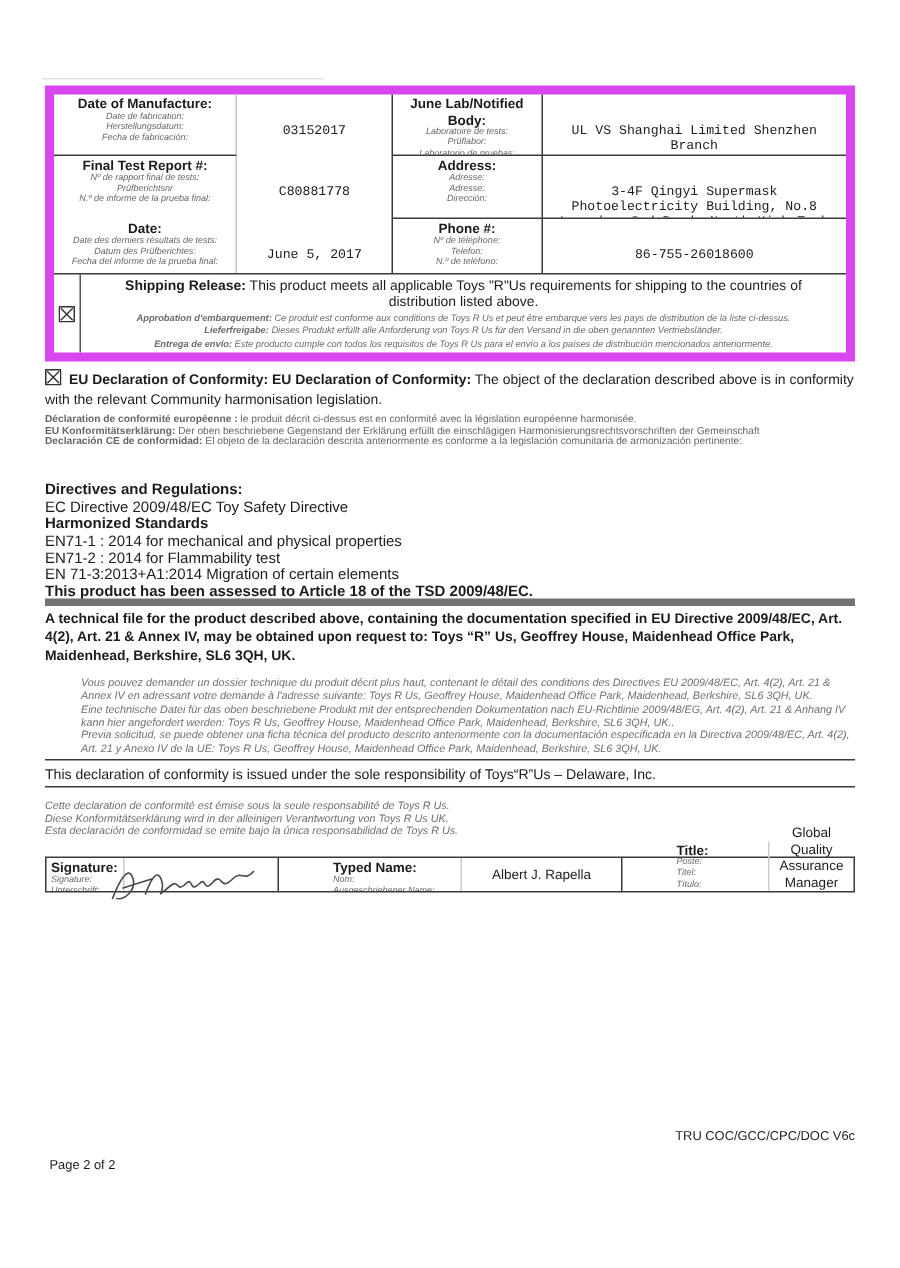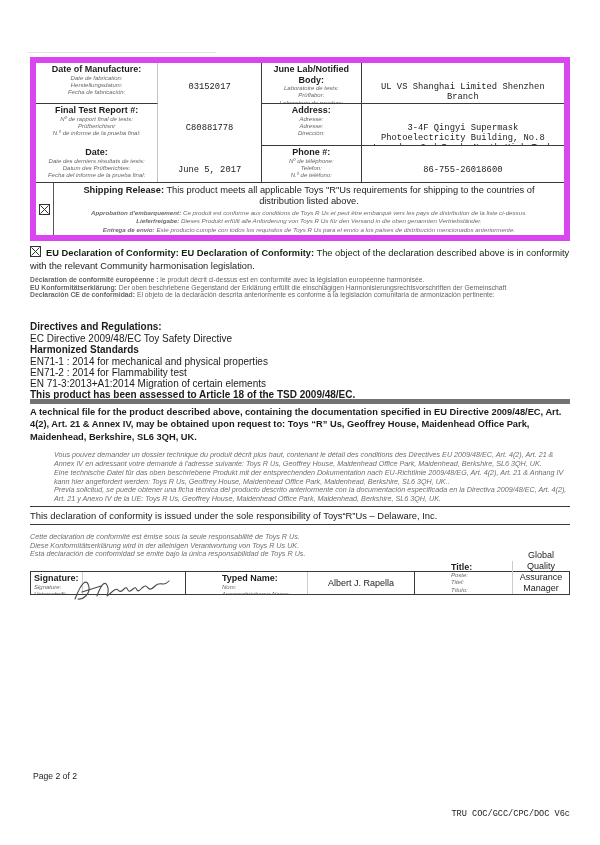--- a/index.html
+++ b/index.html
@@ -58,21 +58,21 @@
   .sig-col2{width:196px;border-right:1px solid #3a3a3a;}
   .sig-col3{flex:1;align-items:flex-end;}
   .sig-lab{box-sizing:border-box;padding:1px 0 0 3px;border-right:1px solid #cccccc;overflow:hidden;}
   .sig-lab.w1{width:52px;}
   .sig-lab.w2{width:89px;}
   .sig-lab.w3{width:65px;}
   .sig-val{flex:1;display:flex;align-items:center;justify-content:center;font-size:9px;line-height:11px;text-align:center;padding:0 2px;}
   .sig-svg{position:absolute;left:38px;top:1px;}
   
   .footer-left{left:33px;top:771px;font-size:8.6px;}
-  .footer-right{right:30px;top:809px;font-size:8.6px;font-family:Liberation Mono, monospace;}
+  .footer-right{right:30px;top:752px;font-size:8.6px;}
   .remnant{left:28px;top:52px;width:188px;height:1px;background:#e3e3e3;}
   .chkbox{display:inline-block;}
 </style>
 </head>
 <body>
 
 <div class="abs remnant"></div>
 
 <div class="abs info-table">
 

